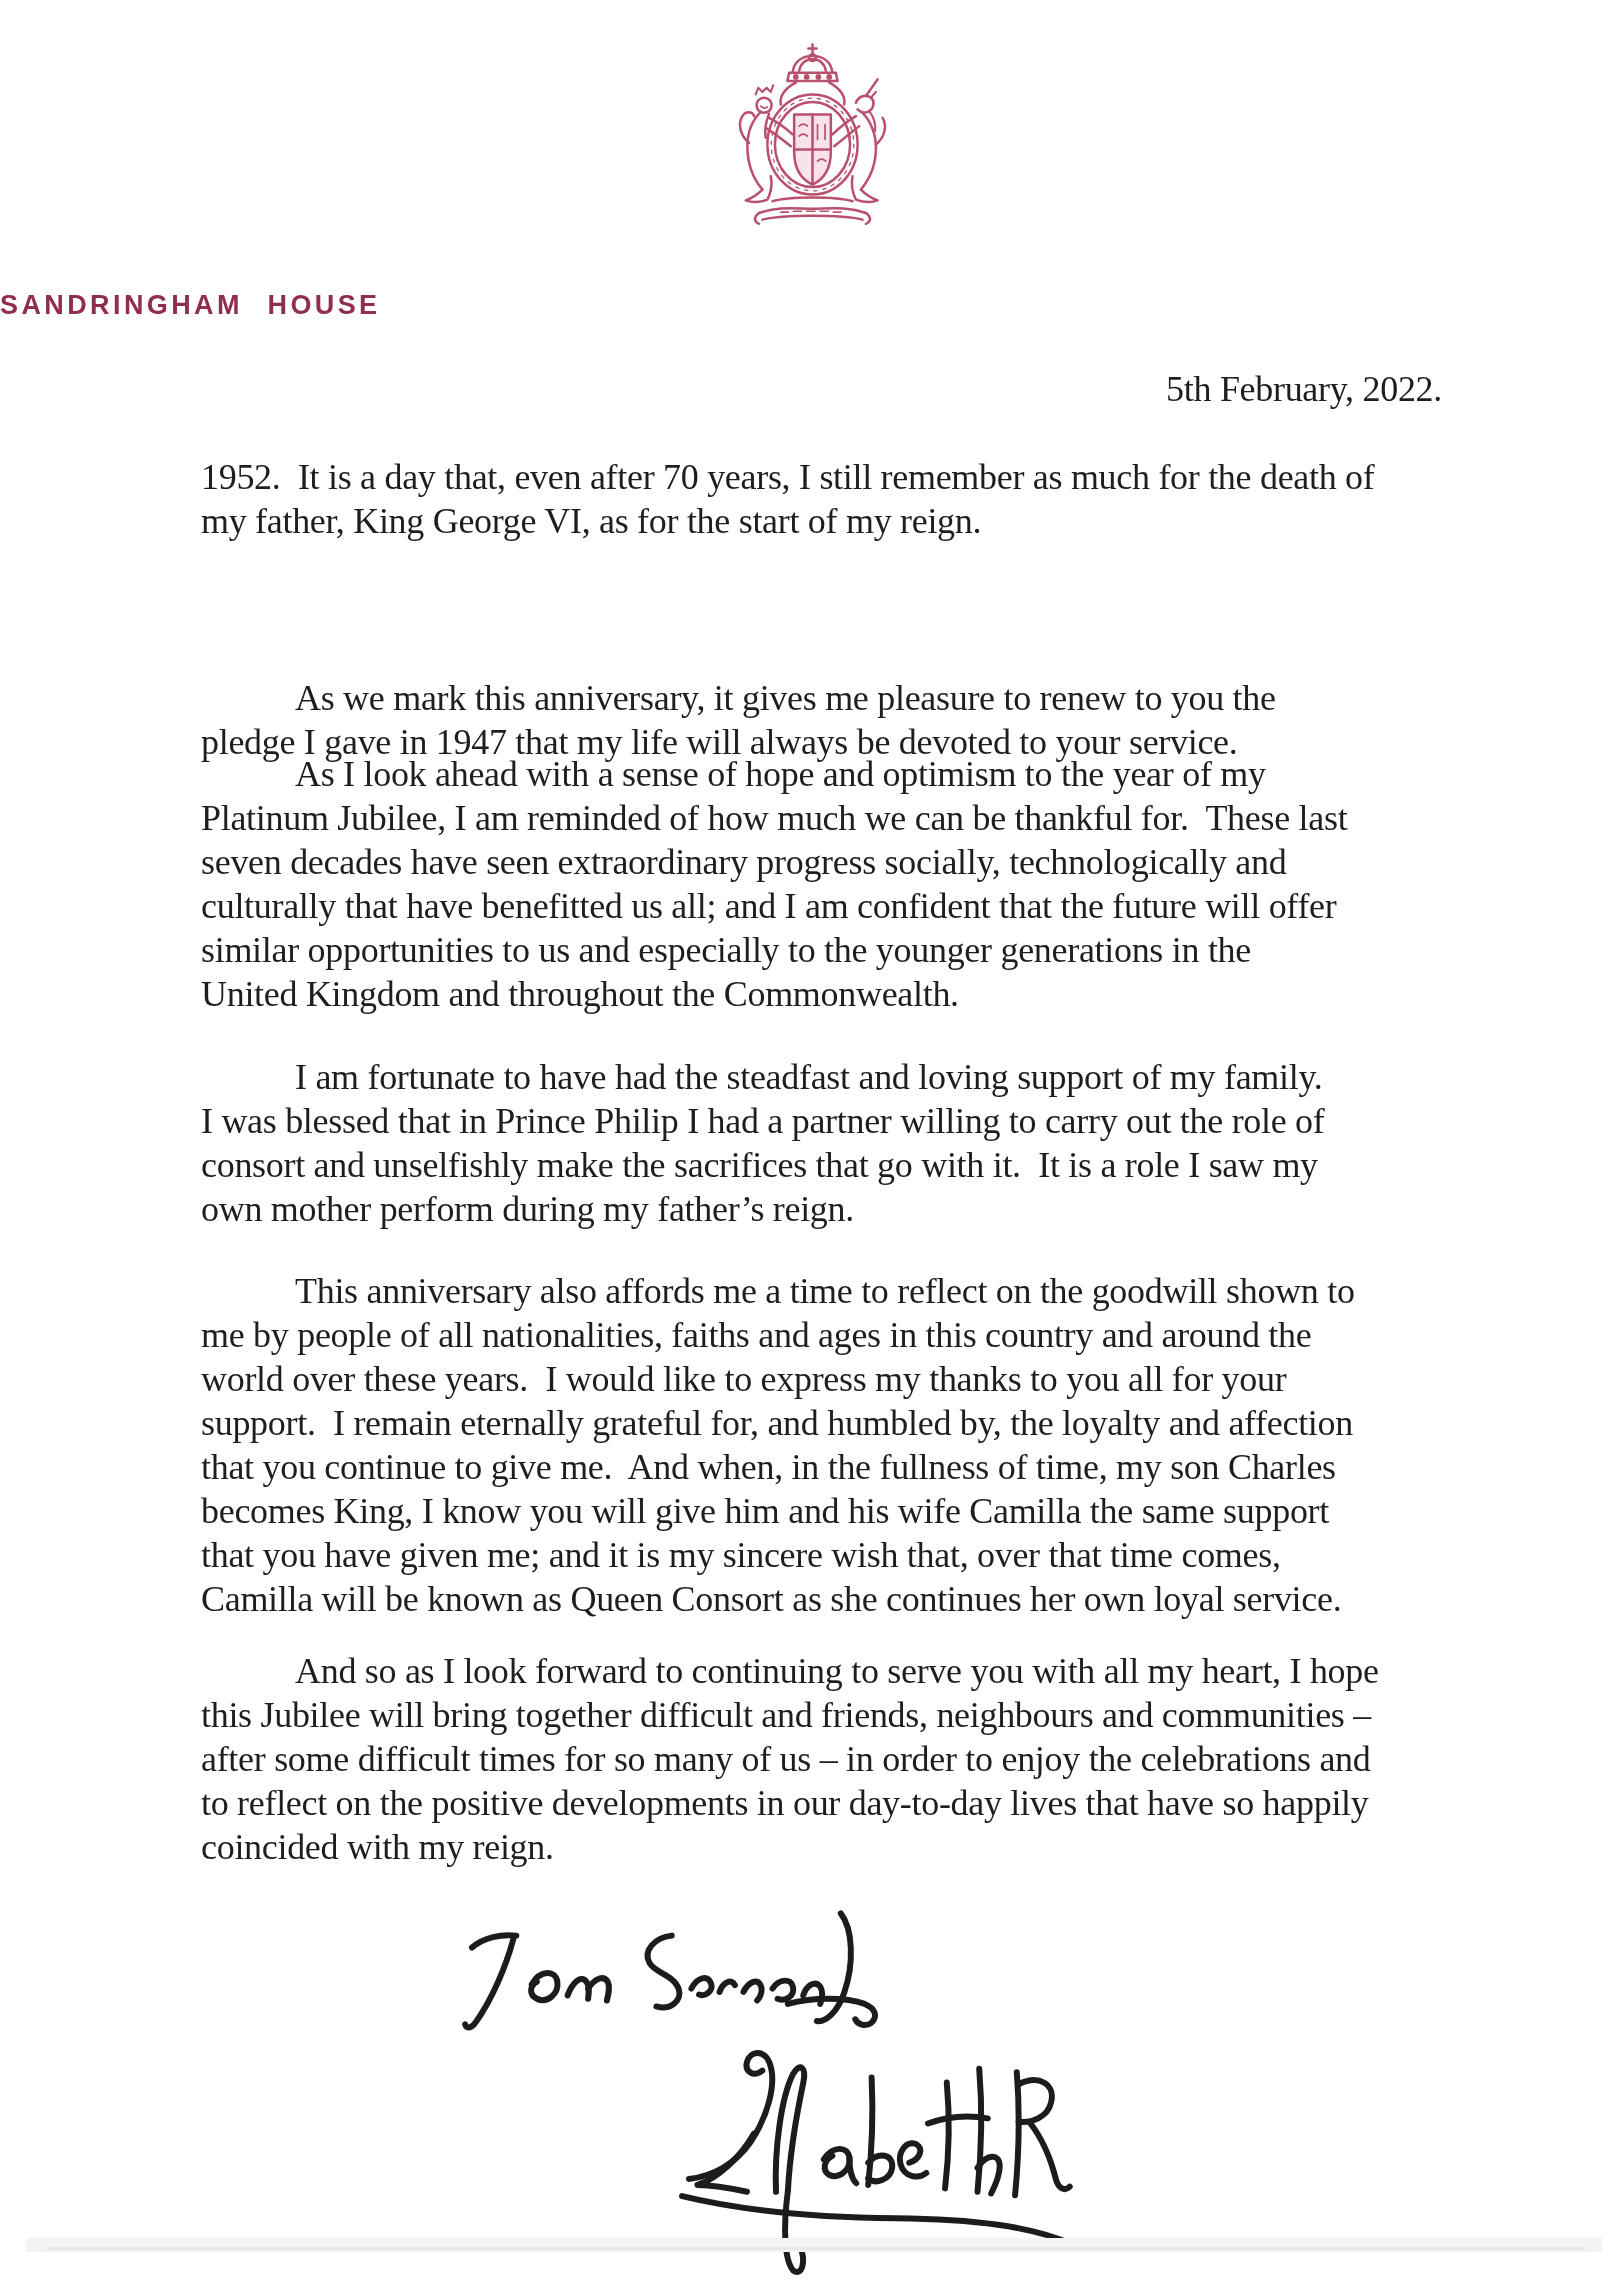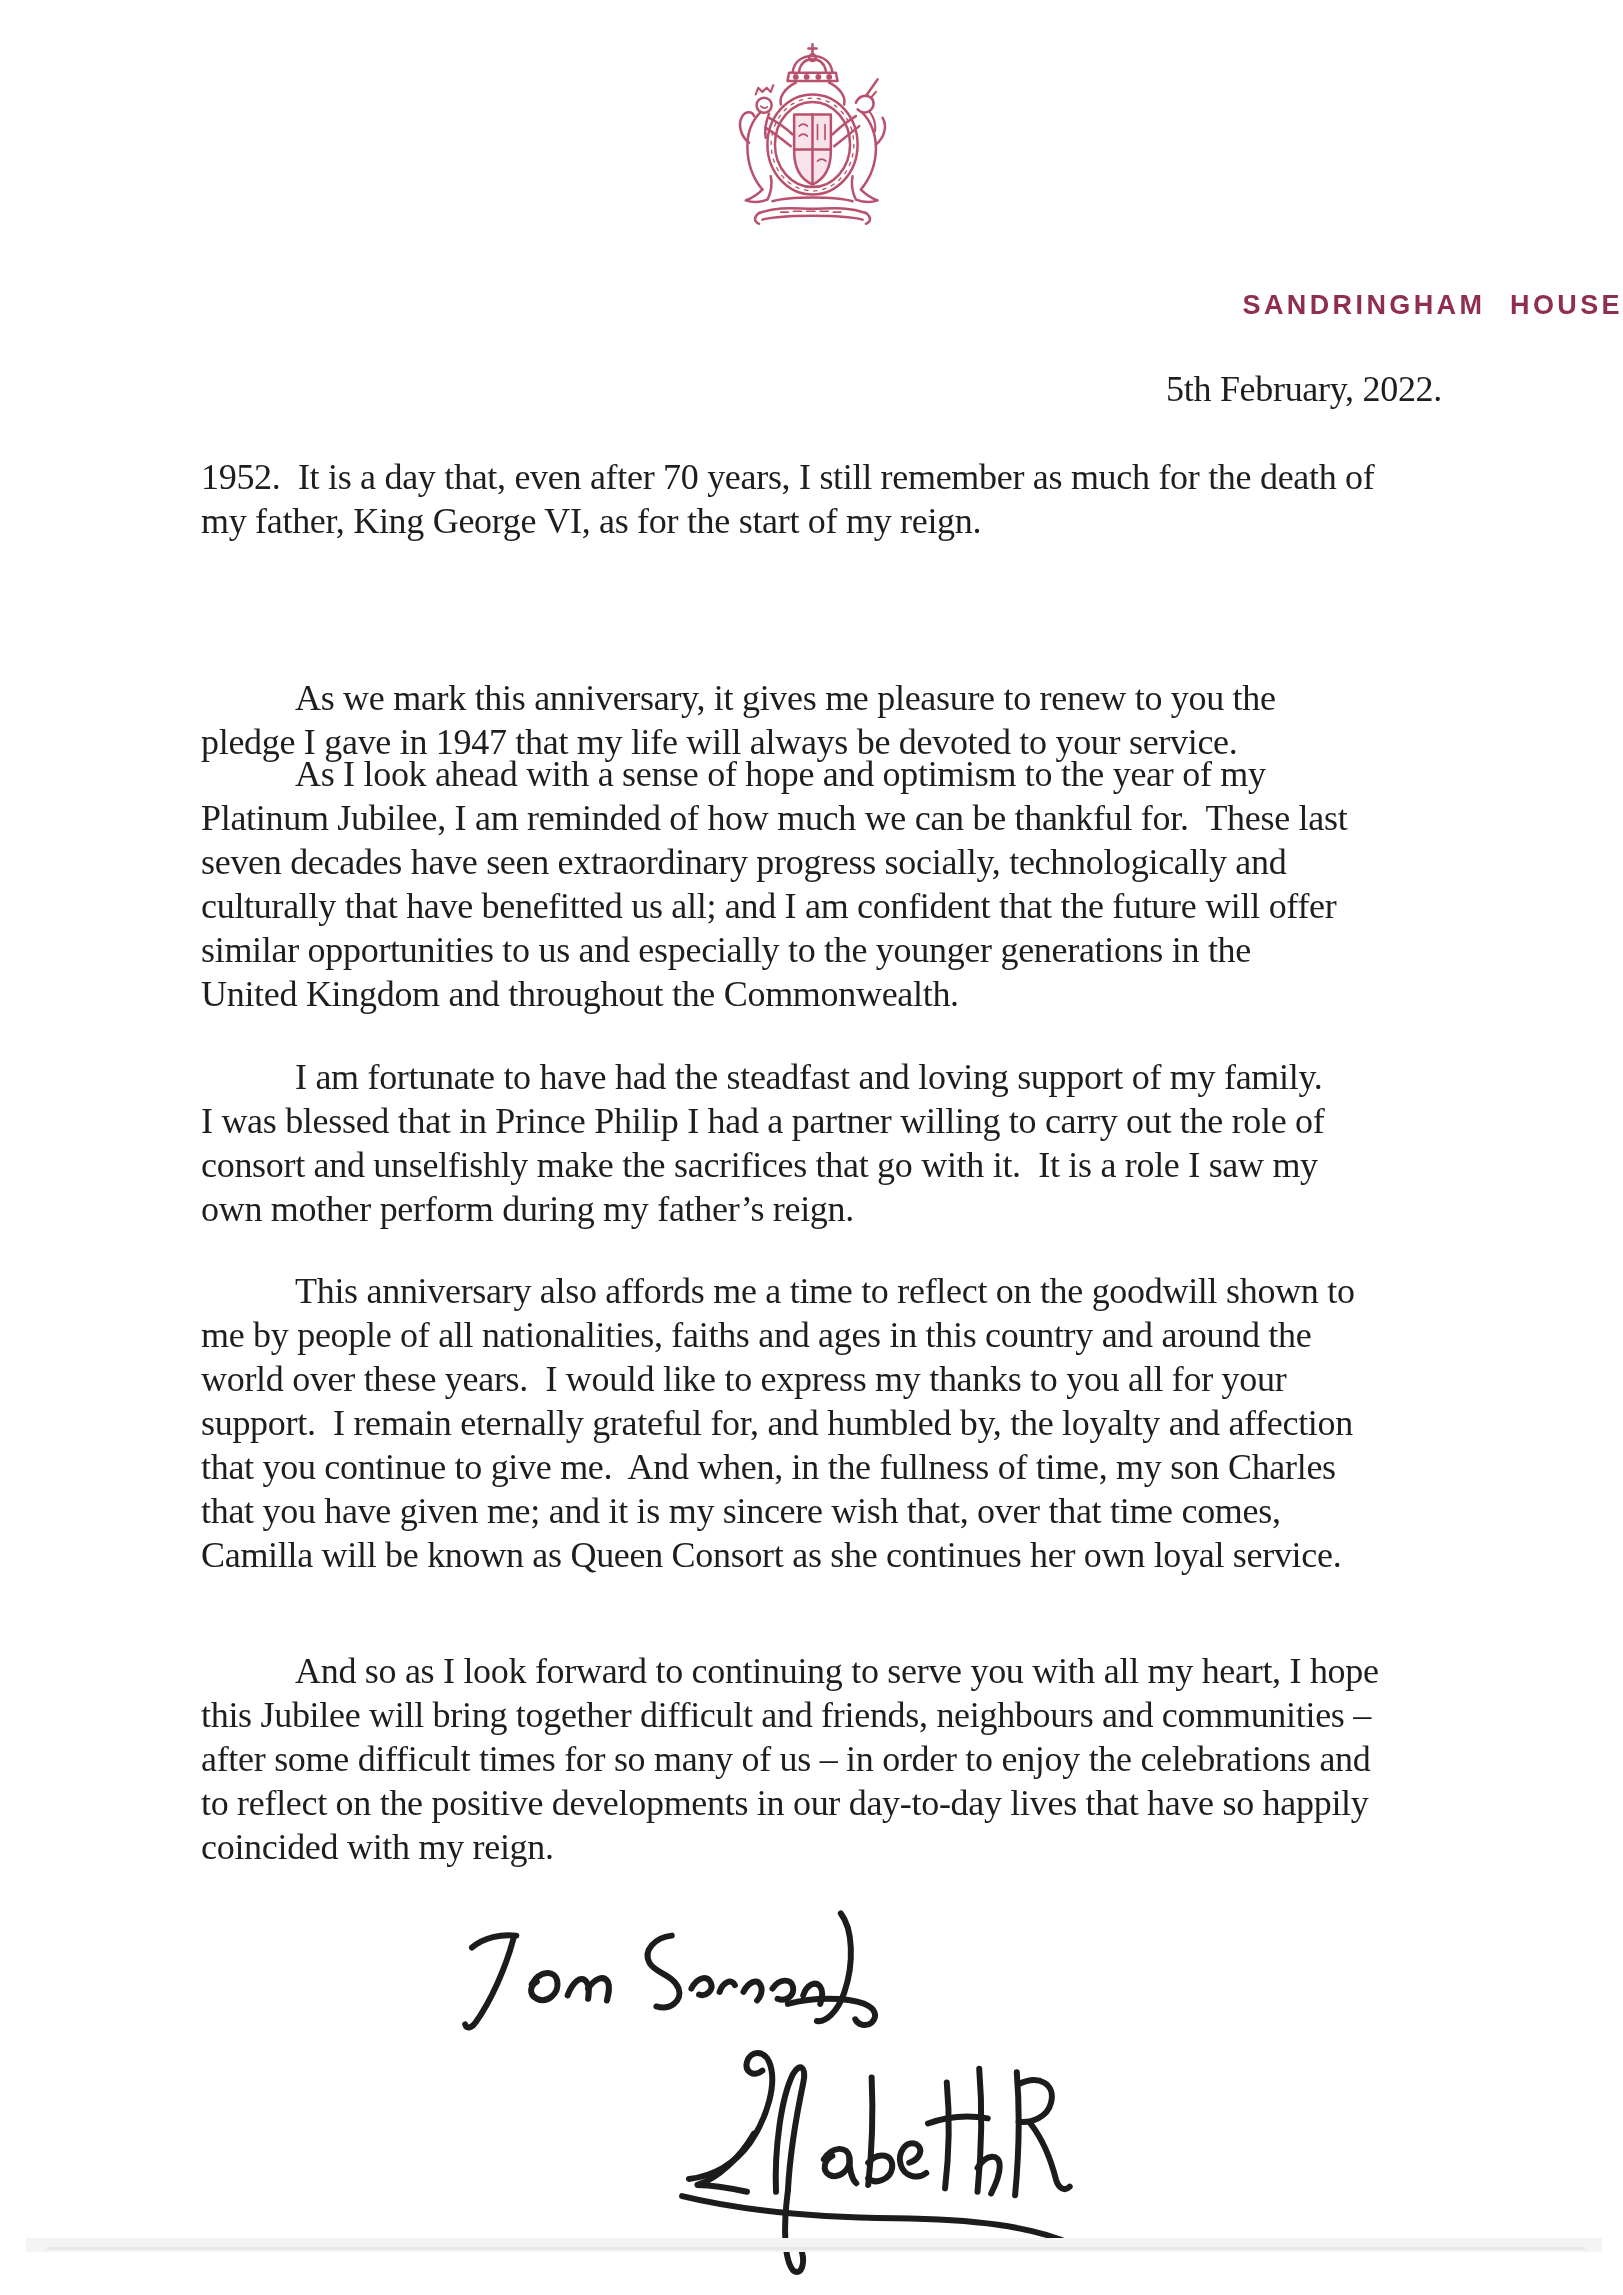--- a/index.html
+++ b/index.html
@@ -1,19 +1,19 @@
 <!DOCTYPE html>
 <html style="font-size:13.7px"><head>
 <meta charset="utf-8">
 <style>
   html,body{margin:0;padding:0;background:#e9e9e9;}
   .page{position:relative;width:1623px;height:2295px;background:#ffffff;overflow:hidden;
         font-family:"Liberation Serif",serif;margin:0 auto;}
   .crest{position:absolute;left:712px;top:41px;}
-  .house{position:absolute;top:290px;left:0;width:100%;text-align:right;
+  .house{position:absolute;top:290px;left:0;width:100%;text-align:left;
          font-family:"Liberation Sans",sans-serif;font-weight:bold;font-size:27px;
          letter-spacing:3.4px;word-spacing:13.7px;color:#8f2e4e;}
   .date{position:absolute;top:368px;right:181px;font-size:36px;color:#1e1e1e;
         letter-spacing:-0.3px;}
   .para{position:absolute;left:201px;width:1299px;color:#1e1e1e;font-size:36px;
         line-height:44px;letter-spacing:-0.3px;}
   .line{white-space:pre;}
   .line.indent{padding-left:94px;}
   .valediction{position:absolute;left:431px;top:1903px;}
   .signature{position:absolute;left:665px;top:2021px;}
@@ -107,20 +107,21 @@
         <div class="line">I was blessed that in Prince Philip I had a partner willing to carry out the role of</div>
         <div class="line">consort and unselfishly make the sacrifices that go with it.  It is a role I saw my</div>
         <div class="line">own mother perform during my father’s reign.</div>
       </div>
       <div class="para" style="top: 1269px;">
         <div class="line indent">This anniversary also affords me a time to reflect on the goodwill shown to</div>
         <div class="line">me by people of all nationalities, faiths and ages in this country and around the</div>
         <div class="line">world over these years.  I would like to express my thanks to you all for your</div>
         <div class="line">support.  I remain eternally grateful for, and humbled by, the loyalty and affection</div>
         <div class="line">that you continue to give me.  And when, in the fullness of time, my son Charles</div>
+        <div class="line">becomes King, I know you will give him and his wife Camilla the same support</div>
         <div class="line">that you have given me; and it is my sincere wish that, over that time comes,</div>
         <div class="line">Camilla will be known as Queen Consort as she continues her own loyal service.</div>
       </div>
       <div class="para" style="top: 1649px;">
         <div class="line indent">And so as I look forward to continuing to serve you with all my heart, I hope</div>
         <div class="line">this Jubilee will bring together difficult and friends, neighbours and communities –</div>
         <div class="line">after some difficult times for so many of us – in order to enjoy the celebrations and</div>
         <div class="line">to reflect on the positive developments in our day-to-day lives that have so happily</div>
         <div class="line">coincided with my reign.</div>
       </div>

